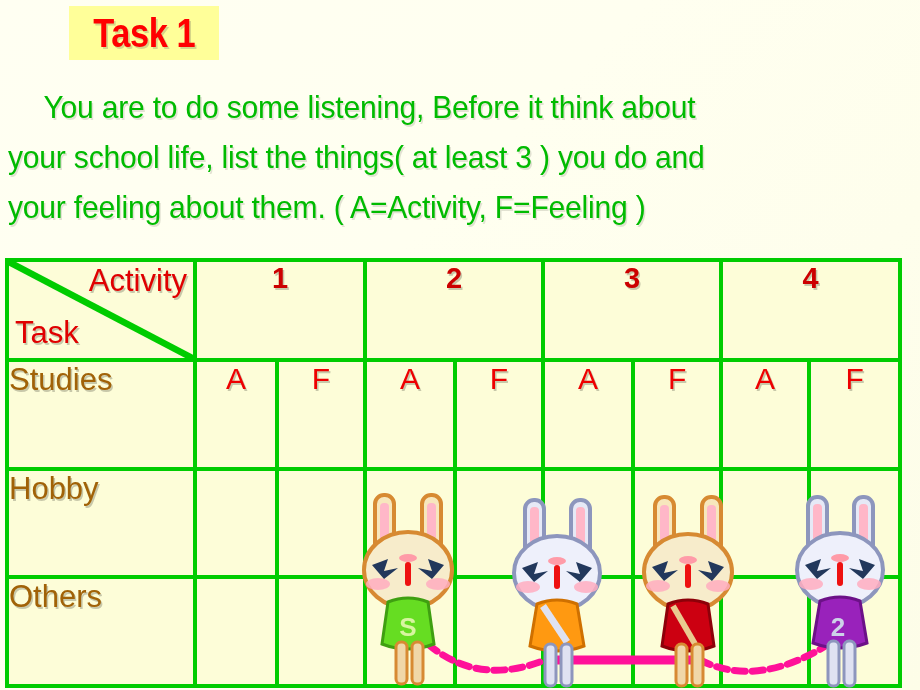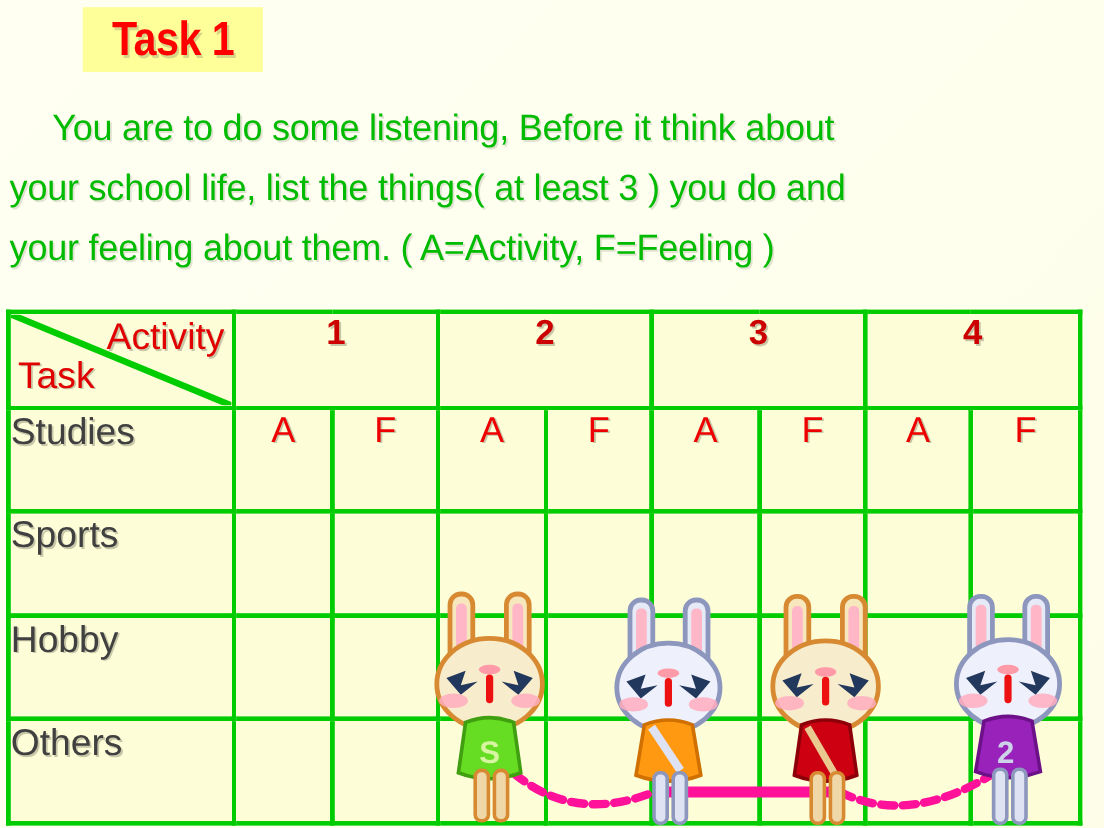--- a/index.html
+++ b/index.html
@@ -124,21 +124,21 @@
   .col-head {
     text-align: center;
     color: #cc0000;
     font-size: 29px;
     font-weight: bold;
     padding-top: 6px;
     text-shadow: 1.5px 1.5px 0 rgba(120,120,100,0.40);
   }
 
   .row-head {
-    color: #404040;
+    color: #a16207;
     font-size: 31px;
     padding-left: 6px;
     padding-top: 3px;
     text-shadow: 1.5px 1.5px 0 rgba(120,120,100,0.40);
     white-space: nowrap;
   }
 
   .af-cell {
     text-align: center;
     color: #ee0000;
@@ -206,31 +206,20 @@
         <td class="af-cell">A</td>
         <td class="af-cell">F</td>
         <td class="af-cell">A</td>
         <td class="af-cell">F</td>
         <td class="af-cell">A</td>
         <td class="af-cell">F</td>
         <td class="af-cell">A</td>
         <td class="af-cell">F</td>
       </tr>
 
-      <tr>
-        <td class="row-head">Sports</td>
-        <td class="blank-cell"></td>
-        <td class="blank-cell"></td>
-        <td class="blank-cell"></td>
-        <td class="blank-cell"></td>
-        <td class="blank-cell"></td>
-        <td class="blank-cell"></td>
-        <td class="blank-cell"></td>
-        <td class="blank-cell"></td>
-      </tr>
 
       <tr>
         <td class="row-head">Hobby</td>
         <td class="blank-cell"></td>
         <td class="blank-cell"></td>
         <td class="blank-cell"></td>
         <td class="blank-cell"></td>
         <td class="blank-cell"></td>
         <td class="blank-cell"></td>
         <td class="blank-cell"></td>

